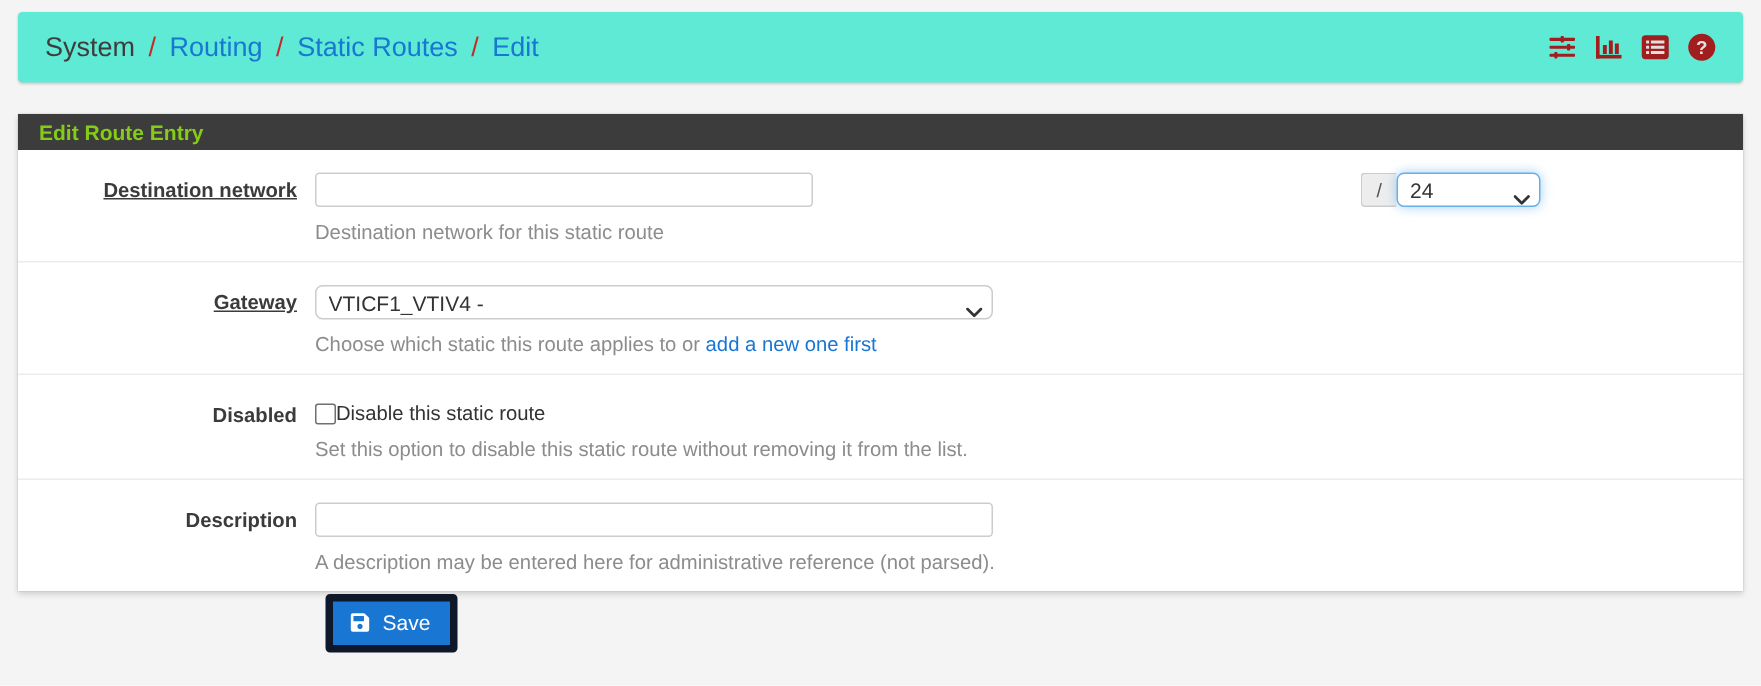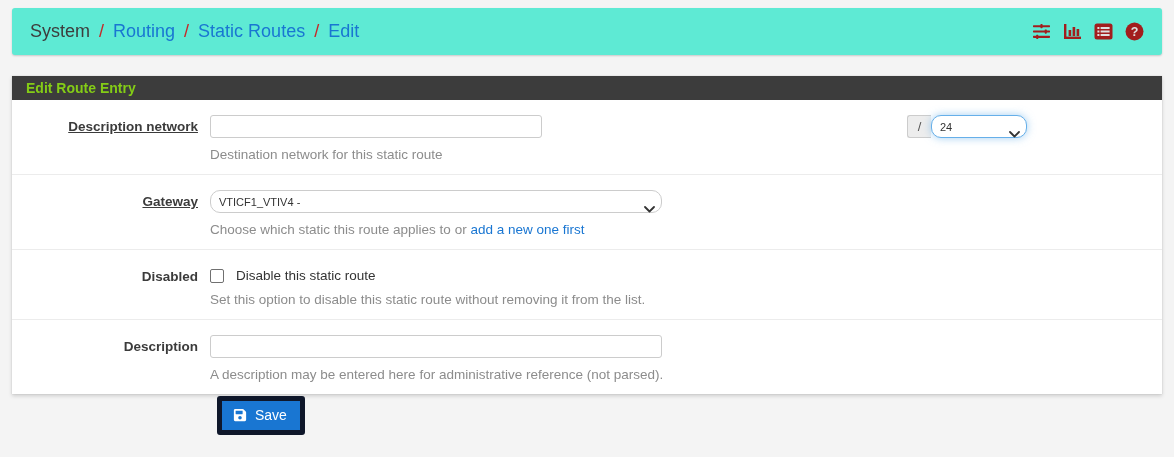--- a/index.html
+++ b/index.html
@@ -66,22 +66,22 @@
     height: 23px; border: 1px solid #cccccc; border-radius: 3px;
     padding: 2px 8px; font-size: 13px; color: #333; background: #fff;
     font-family: "Liberation Sans", sans-serif;
   }
   .dest-input { width: 332px; }
   .desc-input { width: 452px; }
 
   .select-wrap { position: relative; display: inline-block; height: 23px; }
   .select-wrap select {
     width: 100%; height: 23px;
-    border: 1px solid #cccccc; border-radius: 10px;
-    background: #fff; color: #333; font-size: 11px;
+    border: 1px solid #cccccc; border-radius: 5px;
+    background: #fff; color: #333; font-size: 14px;
     font-family: "Liberation Sans", sans-serif;
     padding: 0 22px 0 8px;
     -webkit-appearance: none; -moz-appearance: none; appearance: none;
   }
   .select-wrap .chevron {
     position: absolute; right: 7px; top: 9px; pointer-events: none;
   }
   .gw-wrap { width: 452px; }
 
   
@@ -94,21 +94,21 @@
     color: #555; font-size: 13px;
   }
   .mask-wrap { width: 96px; }
   .mask-wrap select {
     border: 1px solid #66afe9;
     box-shadow: 0 0 8px rgba(102, 175, 233, .6);
     outline: none;
   }
 
   
-  .checkbox-line { display: flex; align-items: flex-end; gap: 12px; font-size: 13.5px; color: #333; padding-top: 3px; }
+  .checkbox-line { display: flex; align-items: flex-end; gap: 0; font-size: 13.5px; color: #333; padding-top: 3px; }
   .cb {
     width: 14px; height: 14px; margin: 0;
     -webkit-appearance: none; appearance: none;
     border: 1px solid #707070; border-radius: 2px; background: #fff;
     cursor: pointer;
   }
 
   
   .actions { position: absolute; left: 12px; top: 396px; padding-left: 205px; }
   .save-btn {
@@ -164,21 +164,21 @@
         <text x="9.5" y="14" text-anchor="middle" font-size="12.5" font-weight="bold" fill="#e0e0e0" font-family="Liberation Sans, sans-serif">?</text>
       </svg>
     </span>
   </div>
 </div>
 
 <div class="panel">
   <div class="panel-header">Edit Route Entry</div>
 
   <div class="form-row">
-    <div class="label-col label-underlined">Description network</div>
+    <div class="label-col label-underlined">Destination network</div>
     <div class="field-col">
       <input type="text" class="text-input dest-input" value="" style="">
       <div class="help">Destination network for this static route</div>
     </div>
     <div class="mask-group">
       <span class="mask-addon">/</span>
       <span class="select-wrap mask-wrap">
         <select>
           <option>24</option>
         </select>

